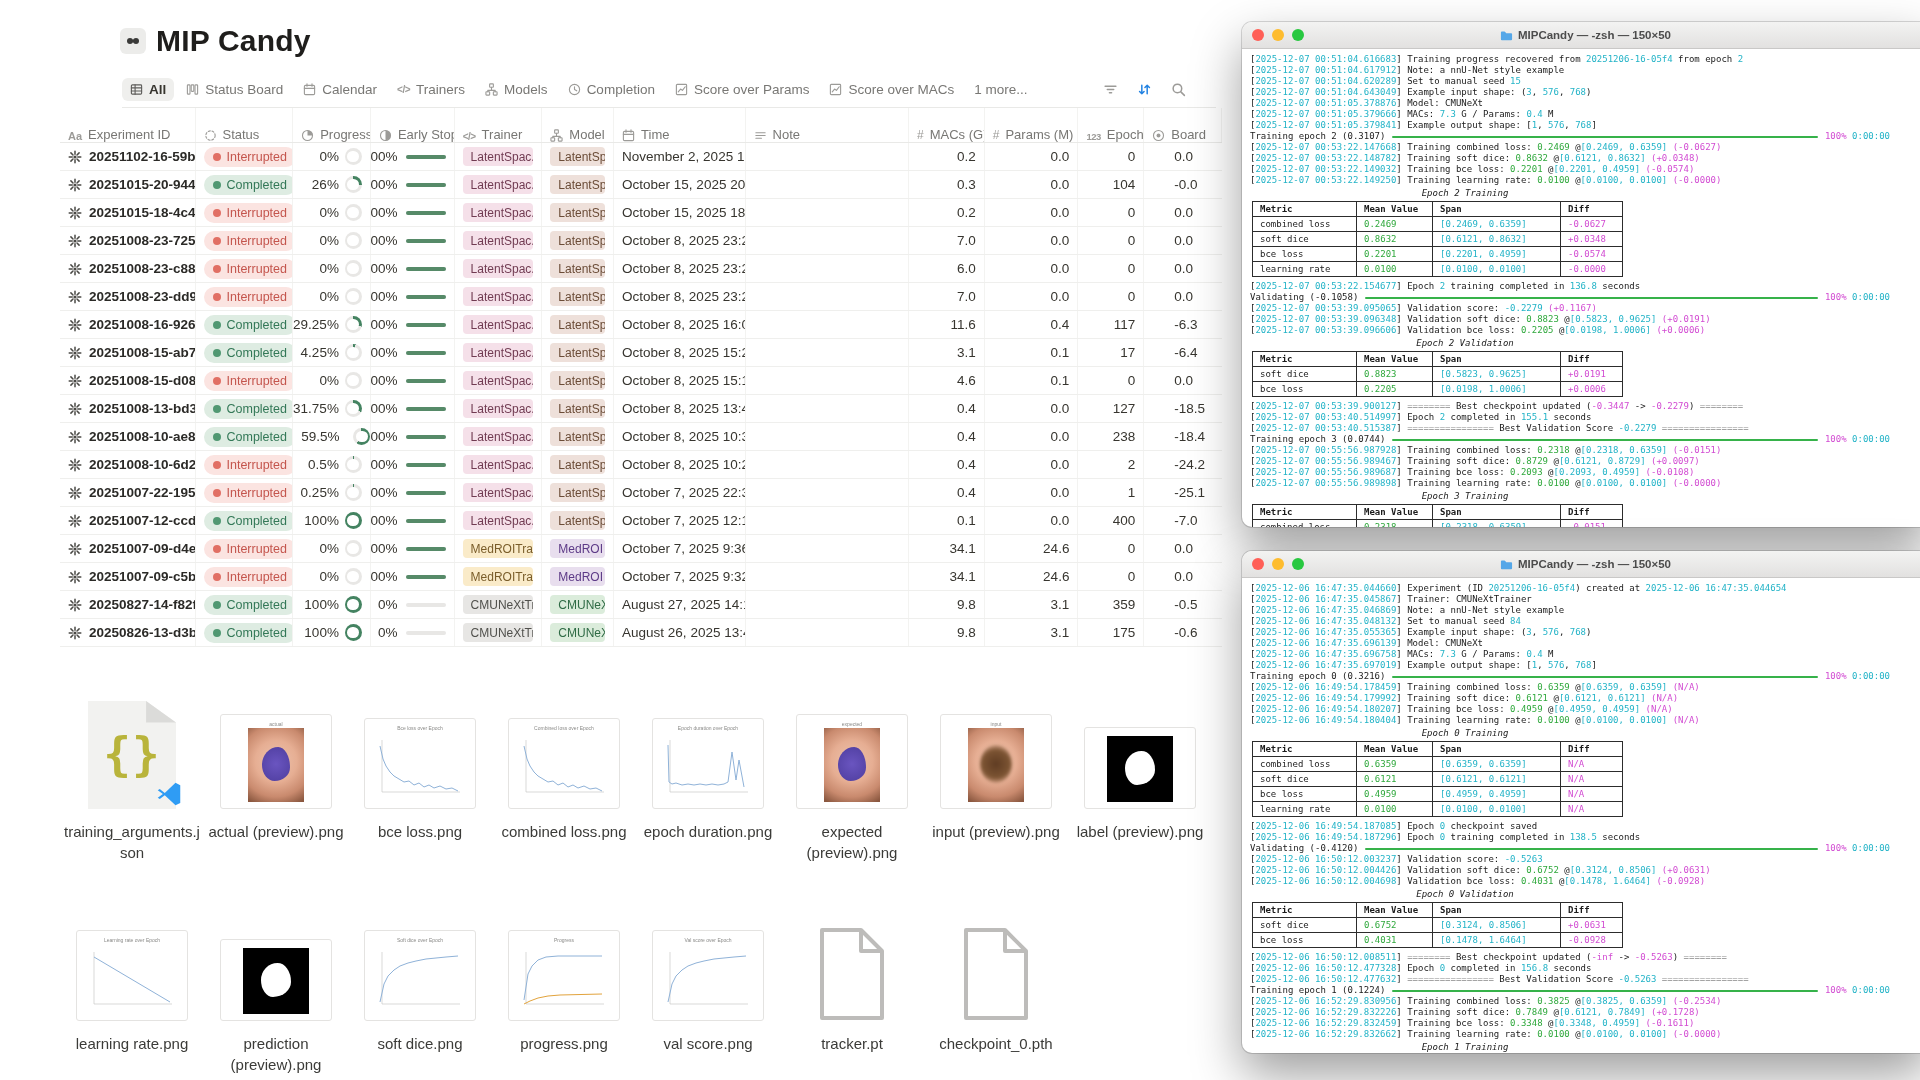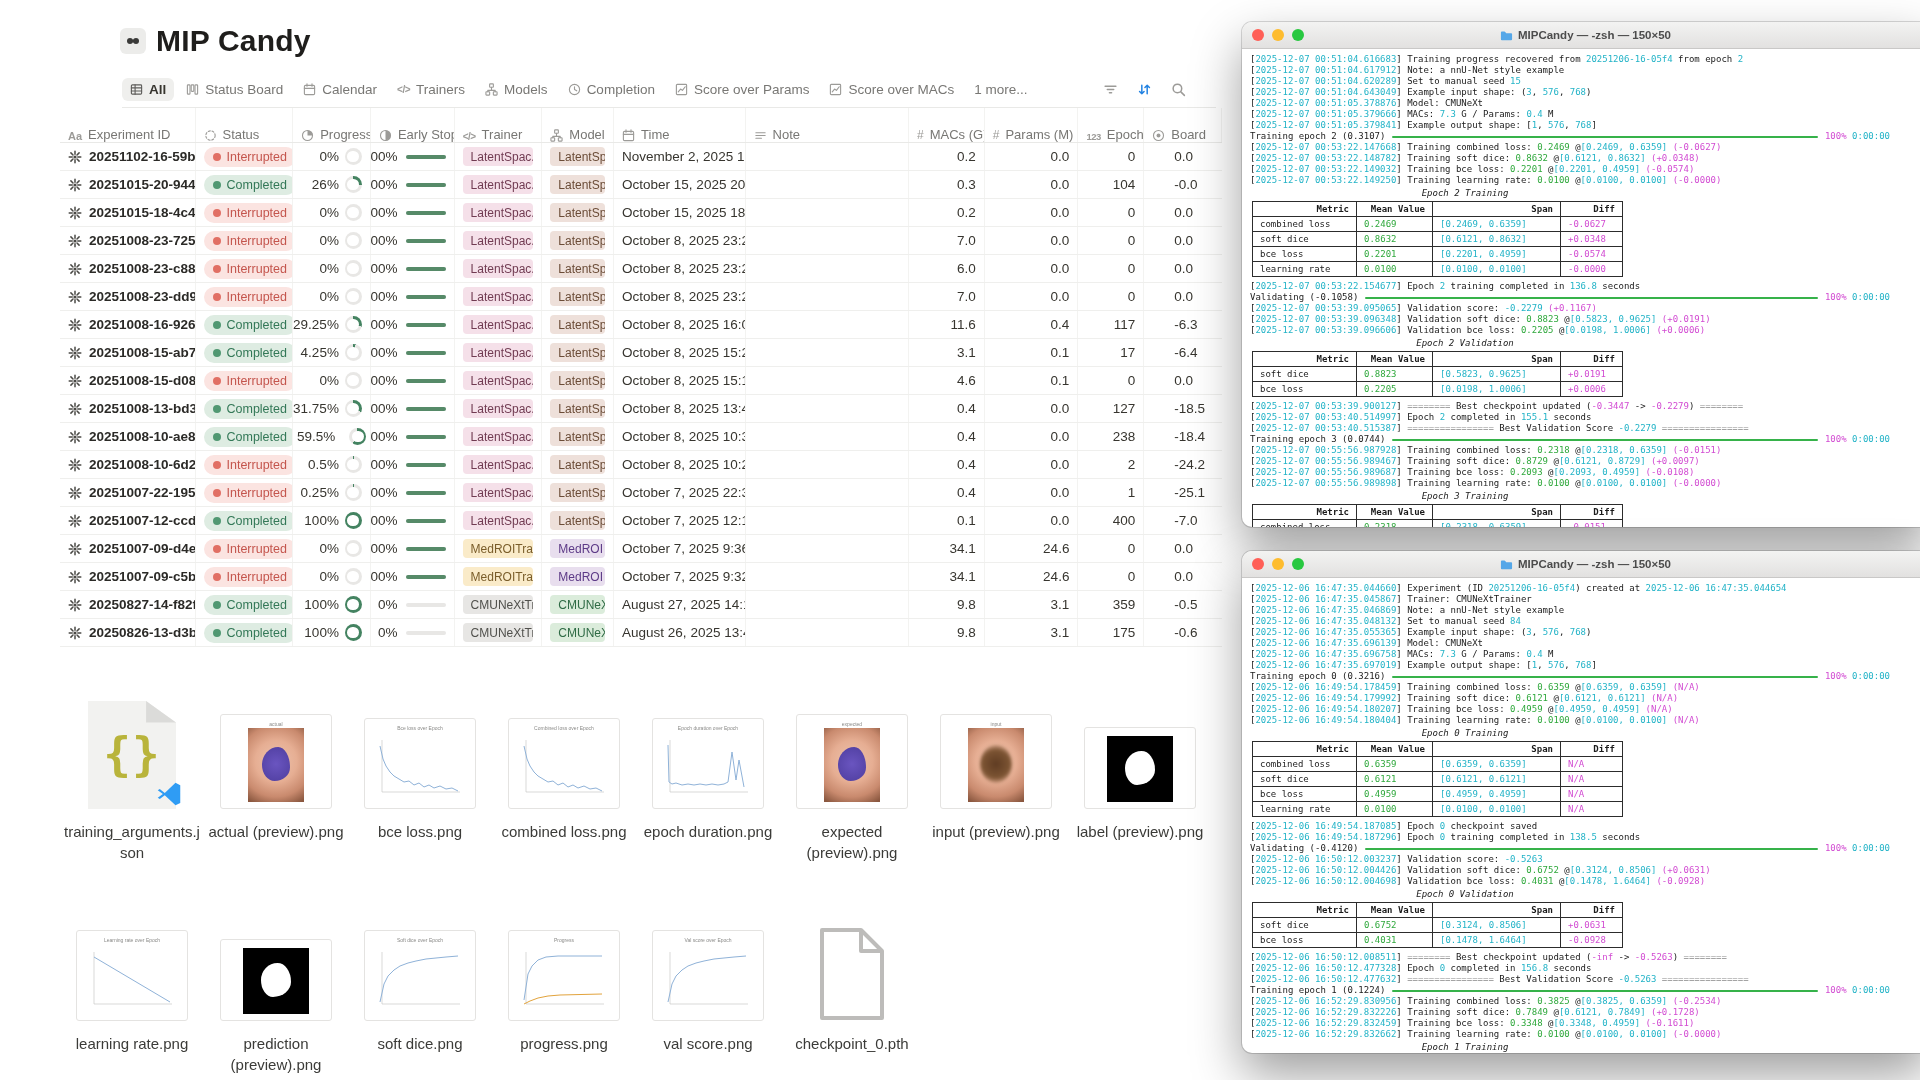--- a/index.html
+++ b/index.html
@@ -77,21 +77,21 @@
           display:flex;align-items:center;justify-content:center;gap:5px;pointer-events:none;}
   .tbody2{padding:5px 8px;font-family:"DejaVu Sans Mono",monospace;font-size:9px;line-height:11px;color:#1B1B1B;
           height:calc(100% - 27px);overflow:hidden;white-space:pre;}
   .tline{white-space:pre;}
   .c-k{color:#1B1B1B;} .c-c{color:#22B3C7;} .c-g{color:#2FA83C;} .c-m{color:#D24BD2;} .c-y{color:#8A8A8A;}
   .pbar-row{display:flex;align-items:center;width:640px;}
   .pbar-line{flex:1;height:2px;background:#36B24A;border-radius:1px;margin:0 7px;}
   .tcap{width:430px;text-align:center;font-style:italic;margin:2px 0 1px;}
   table.ttable{border-collapse:collapse;margin:2px 0 4px 2px;}
   table.ttable th,table.ttable td{border:1px solid #2c2c2c;padding:1.5px 7px;font-size:9px;line-height:11px;text-align:left;font-family:"DejaVu Sans Mono",monospace;}
-  table.ttable th{font-weight:bold;text-align:right;}
+  table.ttable th{font-weight:bold;}
   .scrollthumb{position:absolute;right:2px;top:40px;width:4px;height:70px;border-radius:2px;background:#C9C9C9;}
 </style>
 </head>
 <body>
 
 <div class="stage">
   <div class="notion">
     <div class="title-row">
       <span class="page-emoji">
         <svg width="16" height="16" viewBox="0 0 16 16">
@@ -792,21 +792,21 @@
               <svg width="14" height="14" viewBox="0 0 14 14" stroke="#4a4945" stroke-width="1.5" stroke-linecap="round">
                 <path d="M7 1.2v3M7 9.8v3M1.2 7h3M9.8 7h3M2.9 2.9l2.1 2.1M9 9l2.1 2.1M11.1 2.9 9 5M5 9l-2.1 2.1"></path>
                 <circle cx="7" cy="7" r="1.6" fill="#4a4945" stroke="none"></circle>
               </svg>
             </span>
             <span>20251008-10-ae80</span>
           </div>
           <div class="tcell" style="width:98px">
             <span class="stpill st-green"><span class="stdot"></span>Completed</span>
           </div>
-          <div class="tcell" style="width:78px;justify-content:center;gap:14px">
+          <div class="tcell" style="width:78px;justify-content:flex-start;gap:14px">
             <span>59.5%</span>
             <span class="ring" style="background:conic-gradient(#448361 0 59.5%, #E8E7E5 59.5% 100%)"></span>
           </div>
           <div class="tcell" style="width:84px;justify-content:flex-end">
             <span>100%</span>
             <span class="ebar">
               <i style="width:100%"></i>
             </span>
           </div>
           <div class="tcell" style="width:88px">
@@ -1315,20 +1315,29 @@
           <div class="gthumb">
             <div class="fcard">
               <div class="ctitle">Val score over Epoch</div>
               <svg width="100" height="70" viewBox="0 0 96 70">
                 <path d="M10,8 V60 H88" stroke="#C9C9C7" stroke-width="0.7" fill="none"></path>
                 <path d="M8,58 L12,40 16,32 22,26 28,22 36,19 44,17 54,15 64,14 74,13 86,12" stroke="#8FB2D8" stroke-width="1" fill="none"></path>
               </svg>
             </div>
           </div>
           <div class="glabel">val score.png</div>
+        </div>
+        <div class="gitem">
+          <div class="gthumb">
+            <svg width="74" height="94" viewBox="0 0 74 94">
+              <path d="M7 3 H46 L67 24 V91 H7 Z" fill="#fff" stroke="#BDBCBA" stroke-width="4" stroke-linejoin="round"></path>
+              <path d="M46 3 V24 H67" fill="none" stroke="#BDBCBA" stroke-width="4" stroke-linejoin="round"></path>
+            </svg>
+          </div>
+          <div class="glabel">tracker.pt</div>
         </div>
         <div class="gitem">
           <div class="gthumb">
             <svg width="74" height="94" viewBox="0 0 74 94">
               <path d="M7 3 H46 L67 24 V91 H7 Z" fill="#fff" stroke="#BDBCBA" stroke-width="4" stroke-linejoin="round"></path>
               <path d="M46 3 V24 H67" fill="none" stroke="#BDBCBA" stroke-width="4" stroke-linejoin="round"></path>
             </svg>
           </div>
           <div class="glabel">checkpoint_0.pth</div>
         </div>

